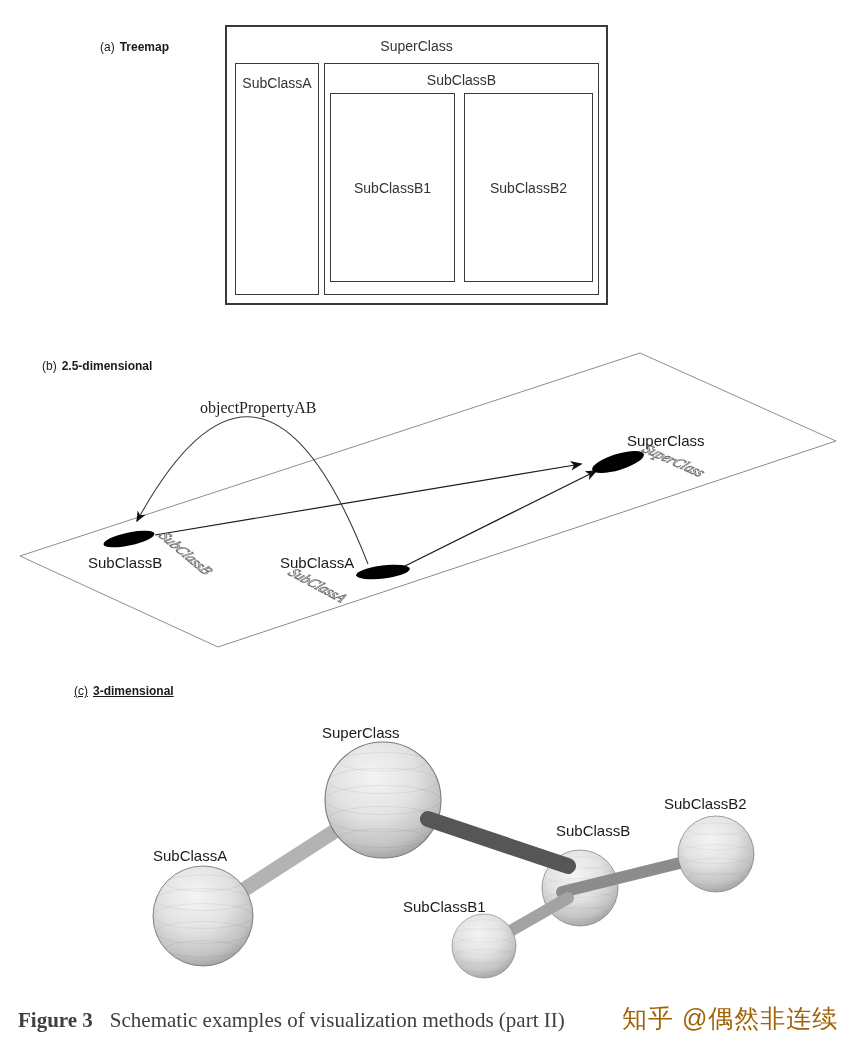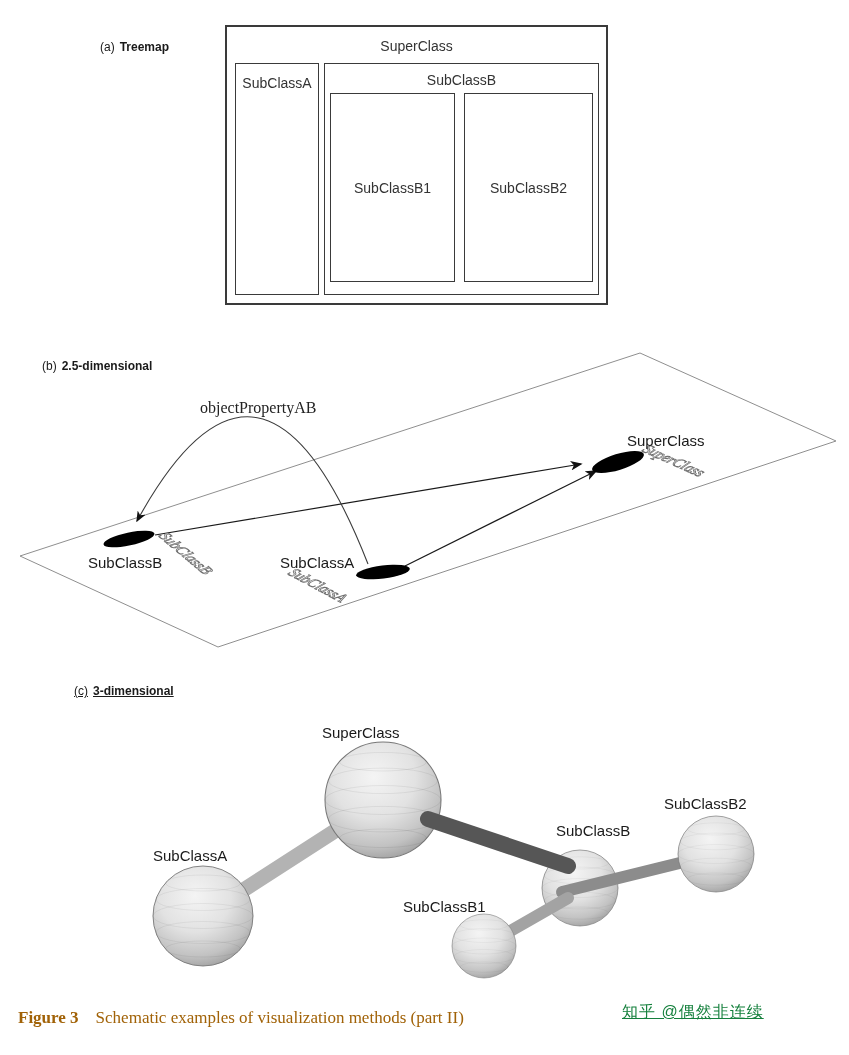--- a/index.html
+++ b/index.html
@@ -21,24 +21,24 @@
   .tm-b2{left:139px;top:29px;width:129px;height:189px;}
   
   .svg-abs{position:absolute;left:0;}
   svg text{font-family:"Liberation Sans", sans-serif;}
   .lbl{font-size:15px;fill:#1a1a1a;}
   .serif-lbl{font-family:"Liberation Serif", serif;font-size:16px;fill:#222;}
   .shadow-txt{font-family:"Liberation Serif", serif;font-style:italic;font-size:14px;
               fill:#ffffff;stroke:#6e6e6e;stroke-width:0.75px;}
   
   .caption{position:absolute;left:18px;top:1008px;font-family:"Liberation Serif", serif;
-           font-size:17px;color:#a16207;white-space:nowrap;}
+           font-size:21px;color:#404040;white-space:nowrap;}
   .caption .fig{font-weight:700;margin-right:17px;}
-  .watermark{position:absolute;left:622px;top:1002px;font-size:16px;letter-spacing:1px;
-             color:#15803d;font-family:"Liberation Sans", sans-serif;white-space:nowrap;text-decoration:underline;}
+  .watermark{position:absolute;left:622px;top:1002px;font-size:25px;letter-spacing:1px;
+             color:#a16207;font-family:"Liberation Sans", sans-serif;white-space:nowrap;}
 </style>
 </head>
 <body>
 
 <div class="page">
 
   <div class="panel-label" style="left:100px;top:40px;">
     <span class="pfx">(a)</span><span class="ttl">Treemap</span>
   </div>
 

